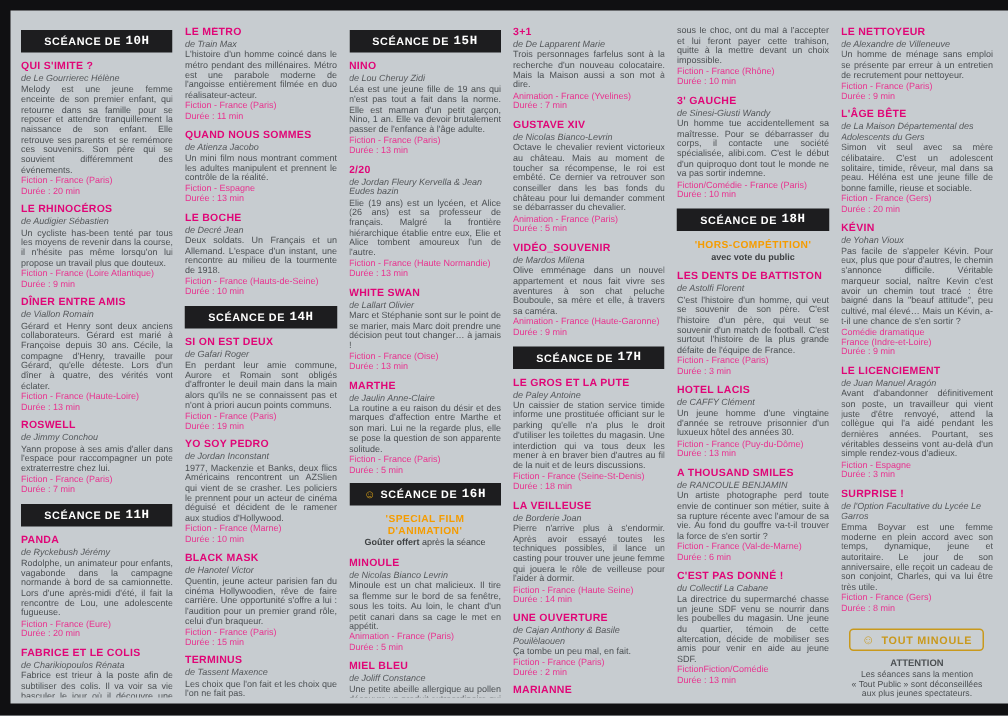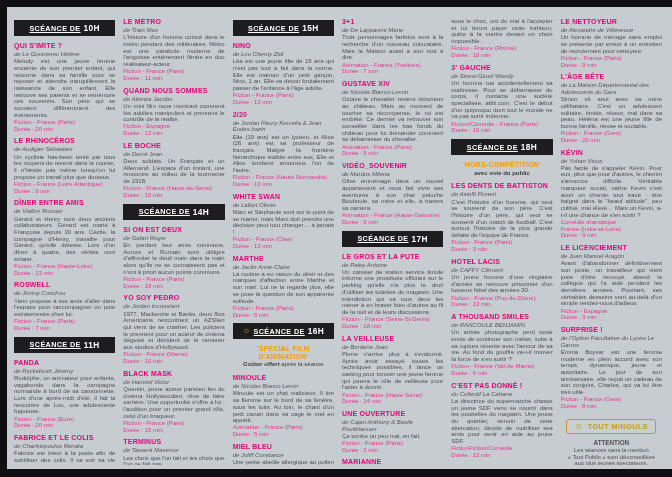--- a/index.html
+++ b/index.html
@@ -12,22 +12,22 @@
     background:#c7ccd0;
     display:grid;grid-template-columns:repeat(6,1fr);gap:8px;
     padding:11px 10px 4px 7px;box-sizing:border-box;overflow:hidden;
   }
   .column{overflow:hidden;min-width:0;}
   .seance-bar{
     background:#1d1d1f;color:#ffffff;text-align:center;font-weight:bold;
     font-size:7.2px;letter-spacing:.4px;padding:3px 1px;margin:2px 0 6px;
     display:flex;align-items:center;justify-content:center;gap:3px;white-space:nowrap;
   }
-  .bar-prefix{display:inline-block;text-decoration:underline;}
-  .bar-hour{font-family:Liberation Sans, sans-serif;font-size:8.3px;display:inline-block;}
+  .bar-prefix{display:inline-block;}
+  .bar-hour{font-family:Liberation Mono, monospace;font-size:8.3px;display:inline-block;}
   .bar-icon{color:#d8a017;font-size:7.5px;line-height:1;display:inline-block;}
   .film{margin-bottom:5px;}
   .film-title{color:#e00677;font-weight:bold;font-size:7px;line-height:8px;letter-spacing:.2px;margin-bottom:1px;}
   .film-by{color:#54575a;font-style:italic;font-size:6px;line-height:6.7px;margin-bottom:.5px;}
   .film-desc{color:#4c5053;font-size:6px;line-height:6.7px;text-align:justify;margin:0 0 .5px 0;}
   .film-meta{color:#e8338f;font-size:6px;line-height:6.7px;}
   .film-dur{color:#e8338f;font-size:6px;line-height:6.7px;}
   .special{text-align:center;margin:1px 0 6px;}
   .special-label{color:#f59c00;font-weight:bold;font-size:6.8px;line-height:7.6px;letter-spacing:.3px;}
   .special-sub{color:#3e4143;font-size:6px;line-height:6.8px;margin-top:1px;}

